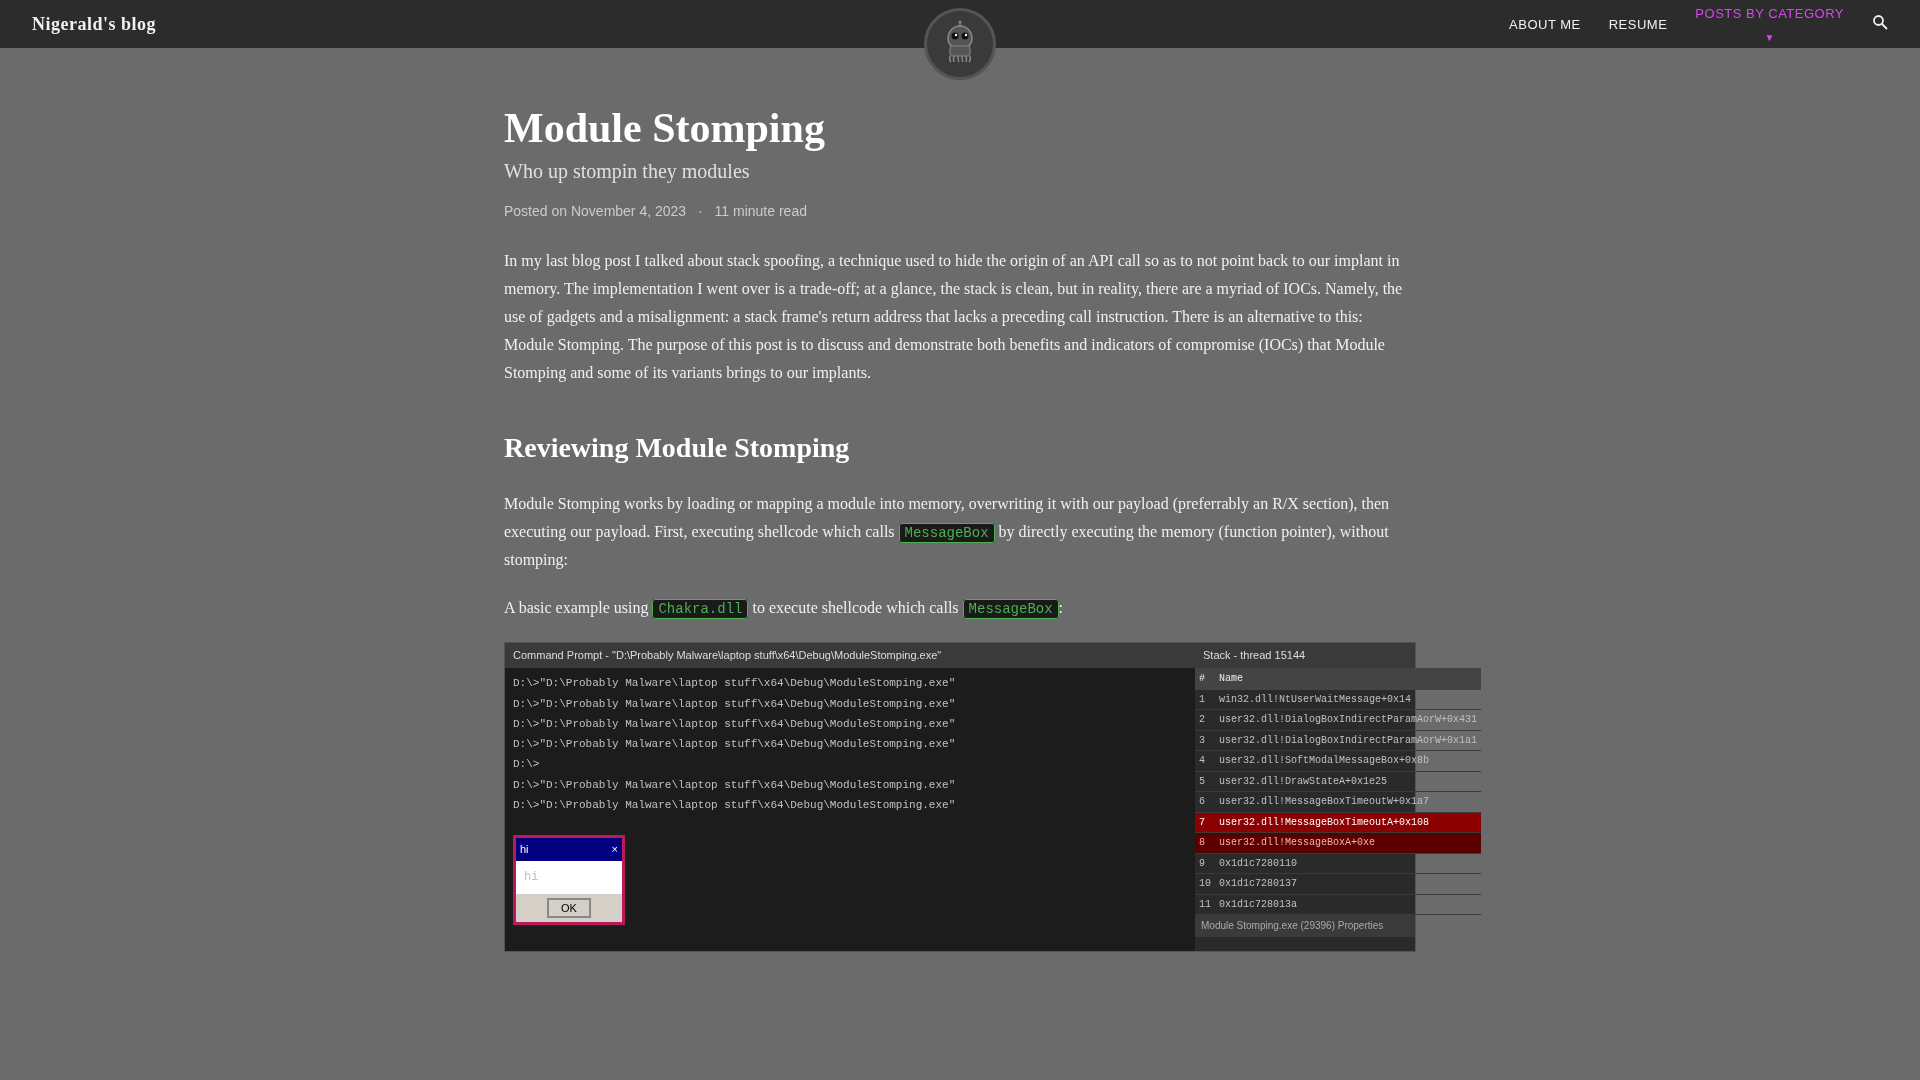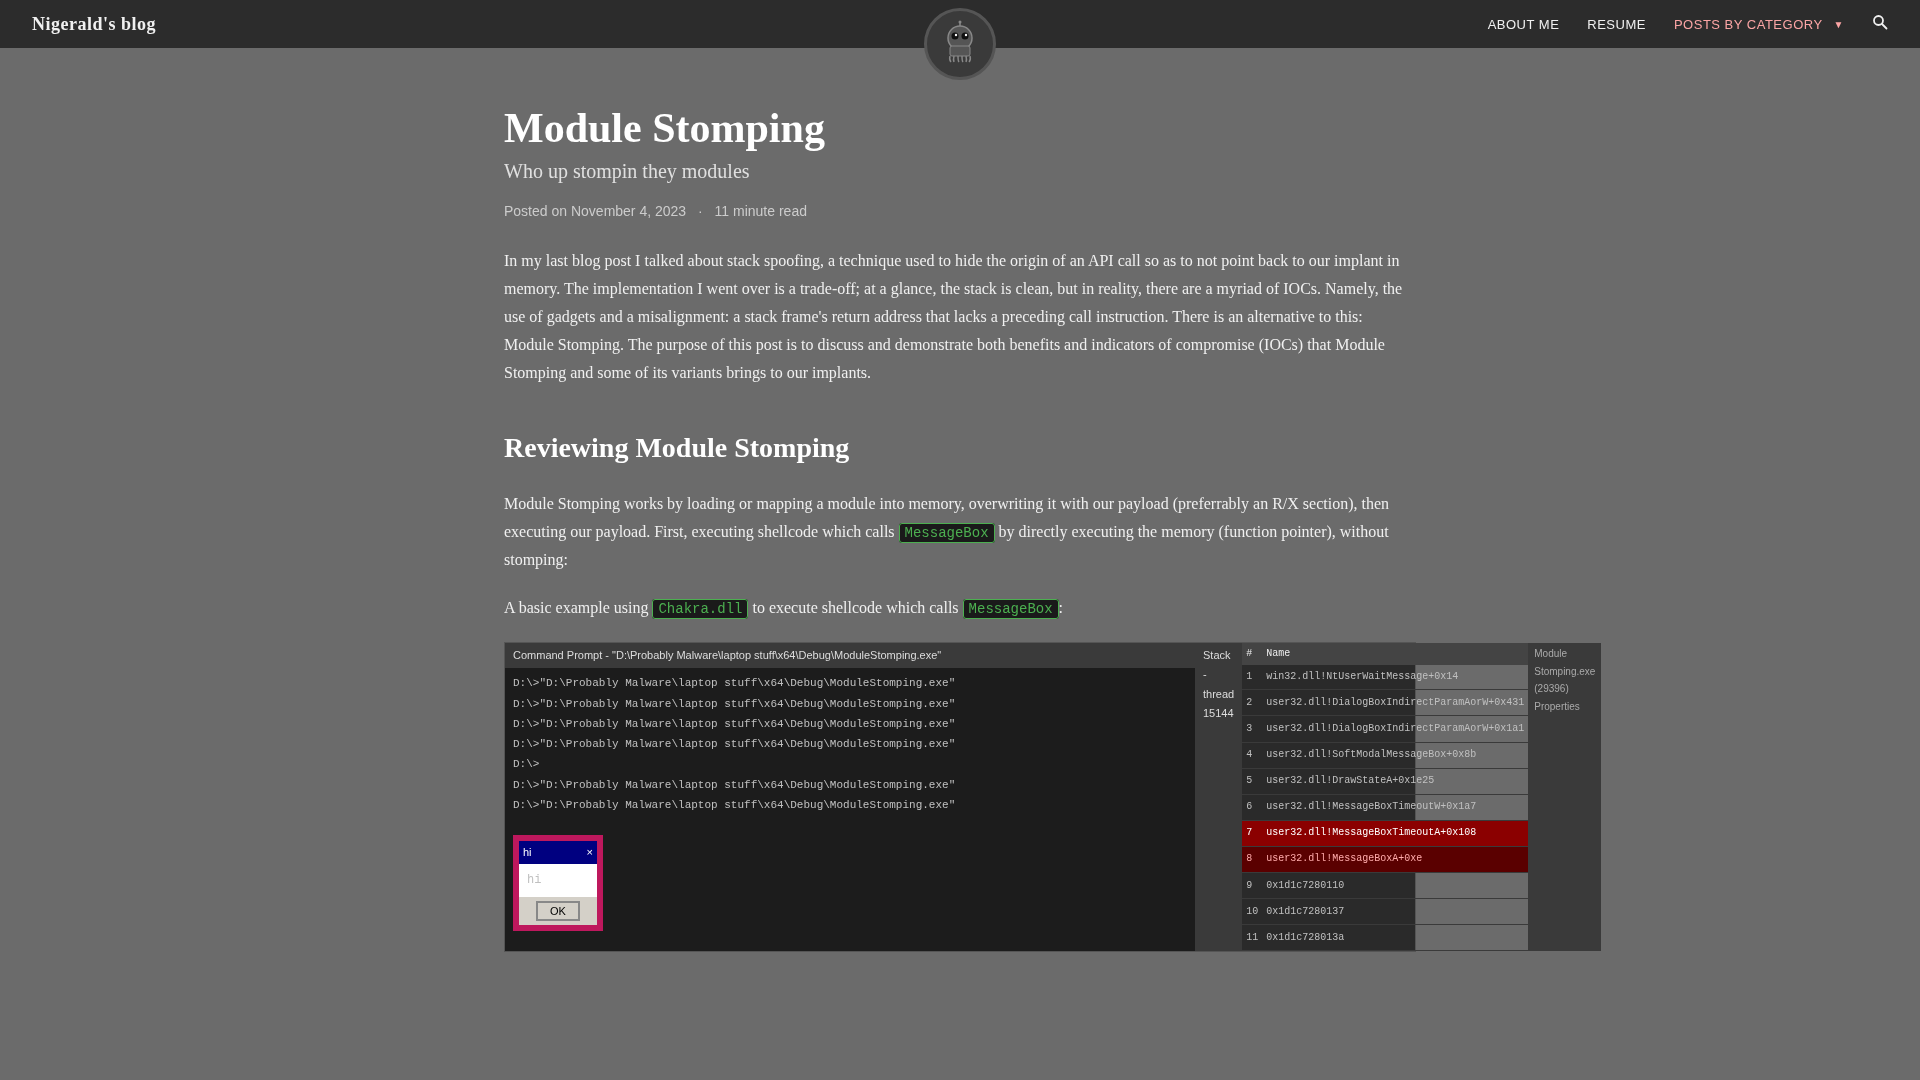--- a/index.html
+++ b/index.html
@@ -44,21 +44,22 @@
     .nav-links a {
       color: #f0f0f0;
       text-decoration: none;
     }
 
     .nav-links .dropdown {
       display: flex;
       align-items: center;
       gap: 11px;
       cursor: pointer;
-      color: #fca5a5;
+      color: #d946ef;
+      flex-direction: column;
     }
 
     .nav-links .dropdown .arrow {
       font-size: 10px;
     }
 
     .nav-search {
       color: #f0f0f0;
       font-size: 16px;
       cursor: pointer;
@@ -232,21 +233,21 @@
       padding: 2px 12px;
       font-size: 11px;
       font-family: Arial, sans-serif;
     }
 
     .stack-panel {
       width: 220px;
       background: #2a2a2a;
       color: #c0c0c0;
       display: flex;
-      flex-direction: row;
+      flex-direction: column;
     }
 
     .stack-titlebar {
       background: #3a3a3a;
       color: #ddd;
       padding: 3px 8px;
       font-size: 11px;
       font-family: Arial, sans-serif;
     }
 
@@ -370,21 +371,21 @@
         <div class="cmd-body">
           <div class="cmd-line">D:\&gt;"D:\Probably Malware\laptop stuff\x64\Debug\ModuleStomping.exe"</div>
           <div class="cmd-line">D:\&gt;"D:\Probably Malware\laptop stuff\x64\Debug\ModuleStomping.exe"</div>
           <div class="cmd-line">D:\&gt;"D:\Probably Malware\laptop stuff\x64\Debug\ModuleStomping.exe"</div>
           <div class="cmd-line">D:\&gt;"D:\Probably Malware\laptop stuff\x64\Debug\ModuleStomping.exe"</div>
           <div class="cmd-line prompt">D:\&gt;</div>
           <div class="cmd-line">D:\&gt;"D:\Probably Malware\laptop stuff\x64\Debug\ModuleStomping.exe"</div>
           <div class="cmd-line">D:\&gt;"D:\Probably Malware\laptop stuff\x64\Debug\ModuleStomping.exe"</div>
 
           <div class="cmd-dialog" style="margin-top: 20px;">
-            <div style="width:90px; border: 6px solid #be185d;">
+            <div style="width:112px; border: 3px solid #be185d;">
               <div class="dialog-titlebar">
                 <span>hi</span>
                 <span>×</span>
               </div>
               <div class="dialog-content">hi</div>
               <div class="dialog-buttons">
                 <button class="dialog-btn">OK</button>
               </div>
             </div>
           </div>

